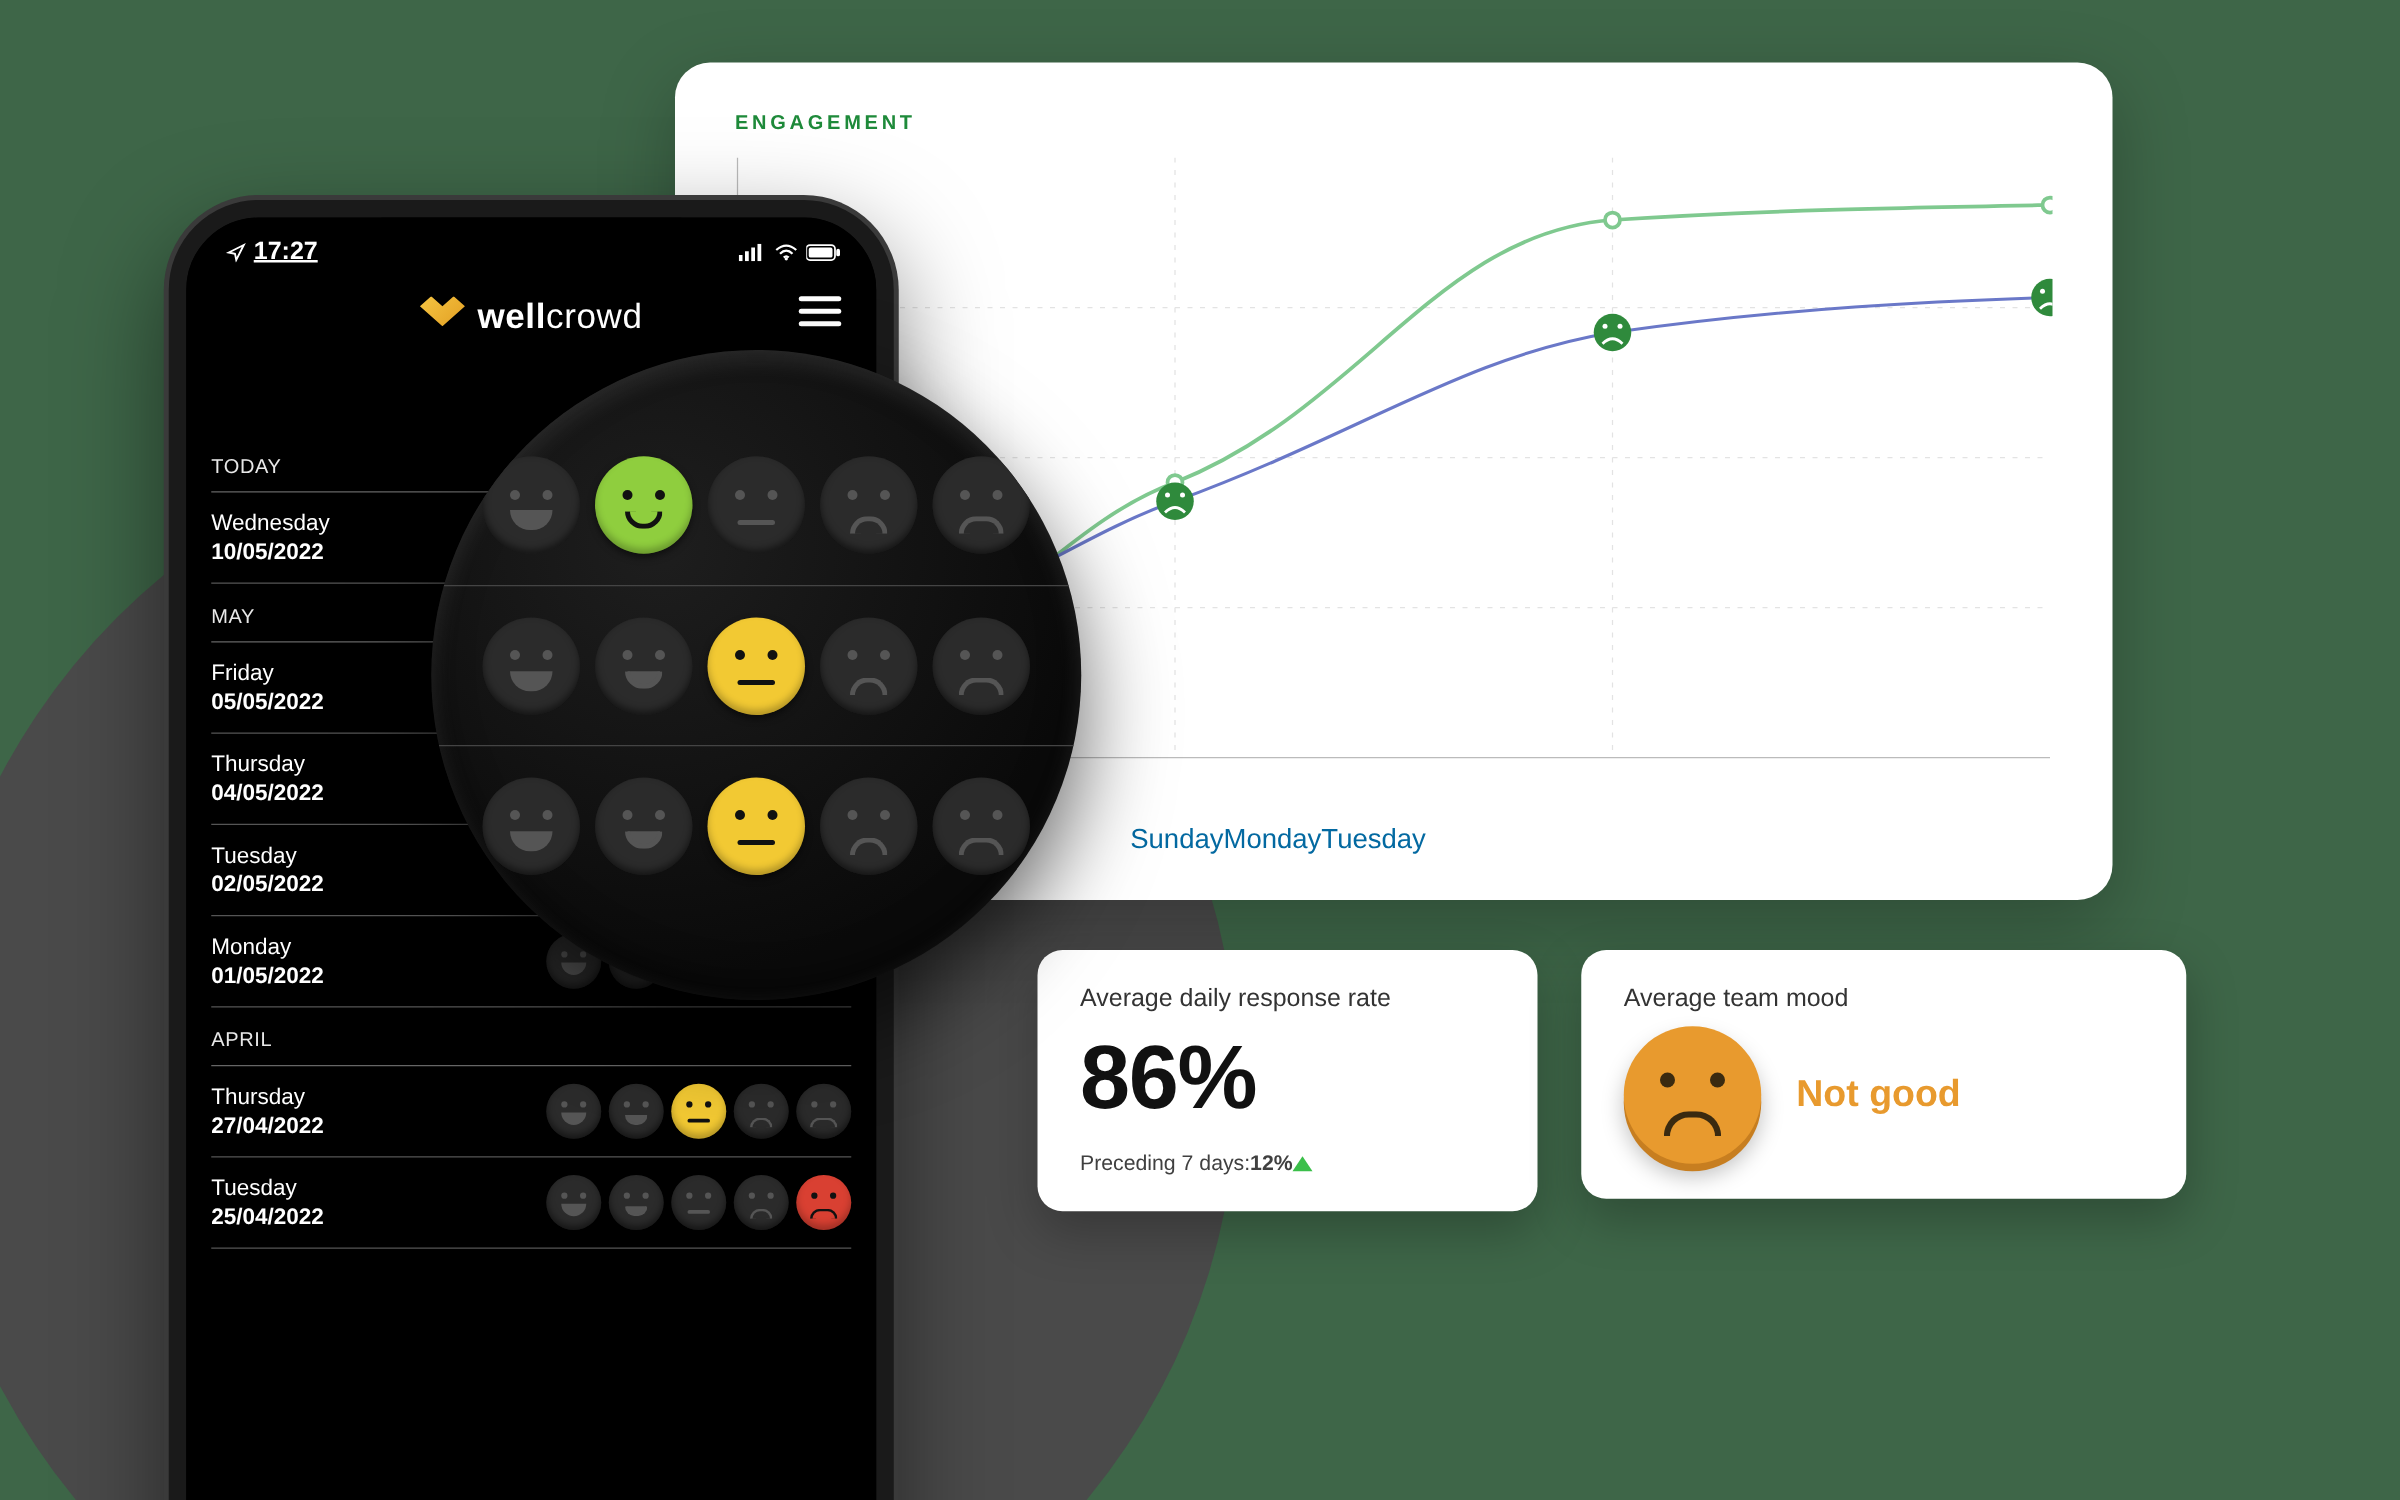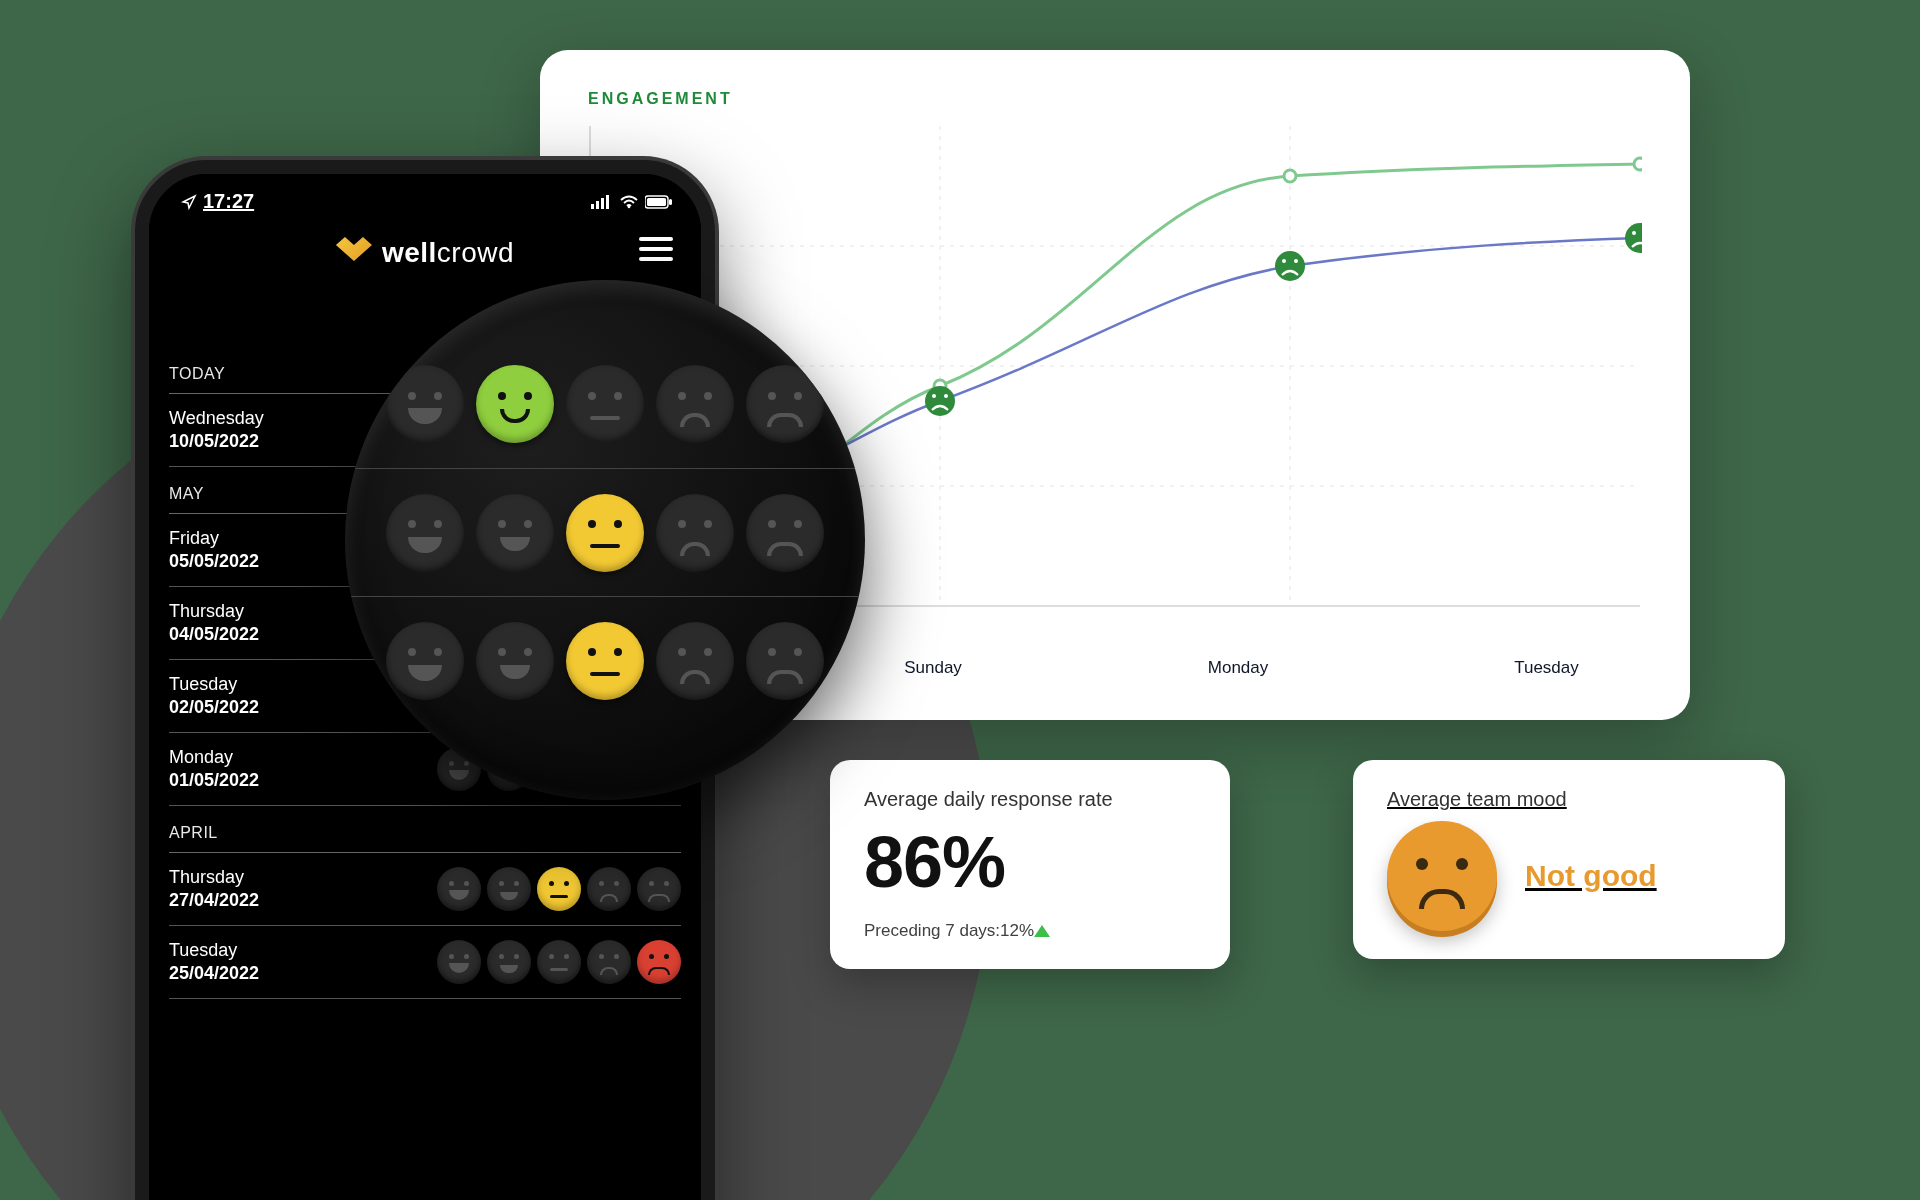--- a/index.html
+++ b/index.html
@@ -117,37 +117,37 @@
   left: 540px; top: 50px;
   width: 1150px; height: 670px;
   background:#fff;
   border-radius: 28px;
   box-shadow: 0 20px 60px rgba(0,0,0,.25);
   padding: 40px 48px 28px 48px;
 }
 .chart-title { font-size: 16px; letter-spacing: 3px; color:#1e8a3a; font-weight:600; margin-bottom: 18px; }
 .chart-area { position:relative; width:100%; height: 520px; }
 .chart-svg { width:100%; height:100%; }
-.x-labels { display:flex; justify-content:space-between; padding: 12px calc(6%) 0 calc(30%); font-size:17px; color:#0f172a; }
+.x-labels { display:flex; justify-content:flex-start; padding: 12px calc(6%) 0 calc(30%); font-size:22px; color:#0369a1; }
 .mood-marker { fill:#2f8a3c; }
 
 
 .stat-card {
   position:absolute;
   background:#fff;
   border-radius: 20px;
   box-shadow: 0 16px 40px rgba(0,0,0,.25);
   padding: 28px 34px;
 }
 .stat-response { left: 830px; top: 760px; width: 400px; }
-.stat-mood { left: 1353px; top: 760px; width: 432px; text-decoration: underline; }
+.stat-mood { left: 1265px; top: 760px; width: 484px; }
 .stat-label { font-size: 20px; color:#333; margin-bottom: 10px; }
 .stat-value { font-size: 72px; font-weight: 800; color:#111; letter-spacing:-1px; }
 .stat-sub { font-size: 17px; color:#404040; margin-top: 18px; display:flex; align-items:center; gap:0; }
-.stat-sub b { font-weight:400; }
+.stat-sub b { font-weight:700; }
 .tri-up { width:0; height:0; border-left:8px solid transparent; border-right:8px solid transparent; border-bottom:12px solid #3bbf4a; }
 .mood-body { display:flex; align-items:center; gap:28px; margin-top:6px; }
 .big-face { width:110px; height:110px; border-radius:50%; background:#e89a2e; position:relative; box-shadow: 0 6px 0 #c77e20, 0 10px 18px rgba(0,0,0,.25); }
 .big-face .beyes { position:absolute; top:34%; left:0; right:0; display:flex; justify-content:center; gap:28px; }
 .big-face .beye { width:12px; height:12px; background:#3a2a10; border-radius:50%; }
 .big-face .bmouth { position:absolute; bottom:20%; left:50%; transform:translateX(-50%); width:46px; height:20px; border:5px solid #3a2a10; border-bottom:none; border-radius:46px 46px 0 0; }
 .mood-text { font-size: 30px; font-weight:800; color:#e89a2e; }
 </style>
 </head>
 <body>

